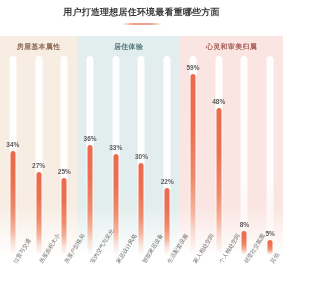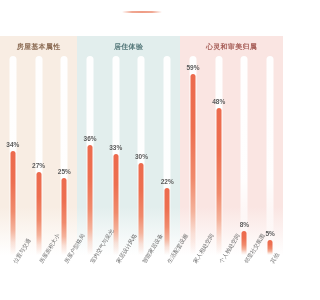--- a/index.html
+++ b/index.html
@@ -161,20 +161,21 @@
     transform: rotate(-58deg);
     transform-origin: left top;
   }
 </style>
 </head>
 <body>
 
 <div id="chart-root">
 
   <div class="title-wrap">
+    <div class="chart-title">用户打造理想居住环境最看重哪些方面</div>
     <div class="title-rule"></div>
   </div>
 
   <div class="plot" id="plot-area">
     <div id="bands-layer">
         <div class="band" style="left: 0px; width: 77.1818px;">
           <div class="band-inner" style="background: linear-gradient(rgb(248, 237, 227) 0%, rgb(248, 237, 227) 78%, rgba(255, 255, 255, 0) 100%);"></div>
           <div class="band-head">
             <div class="band-head-label" style="color: rgb(138, 106, 82);">房屋基本属性</div>
           </div>

